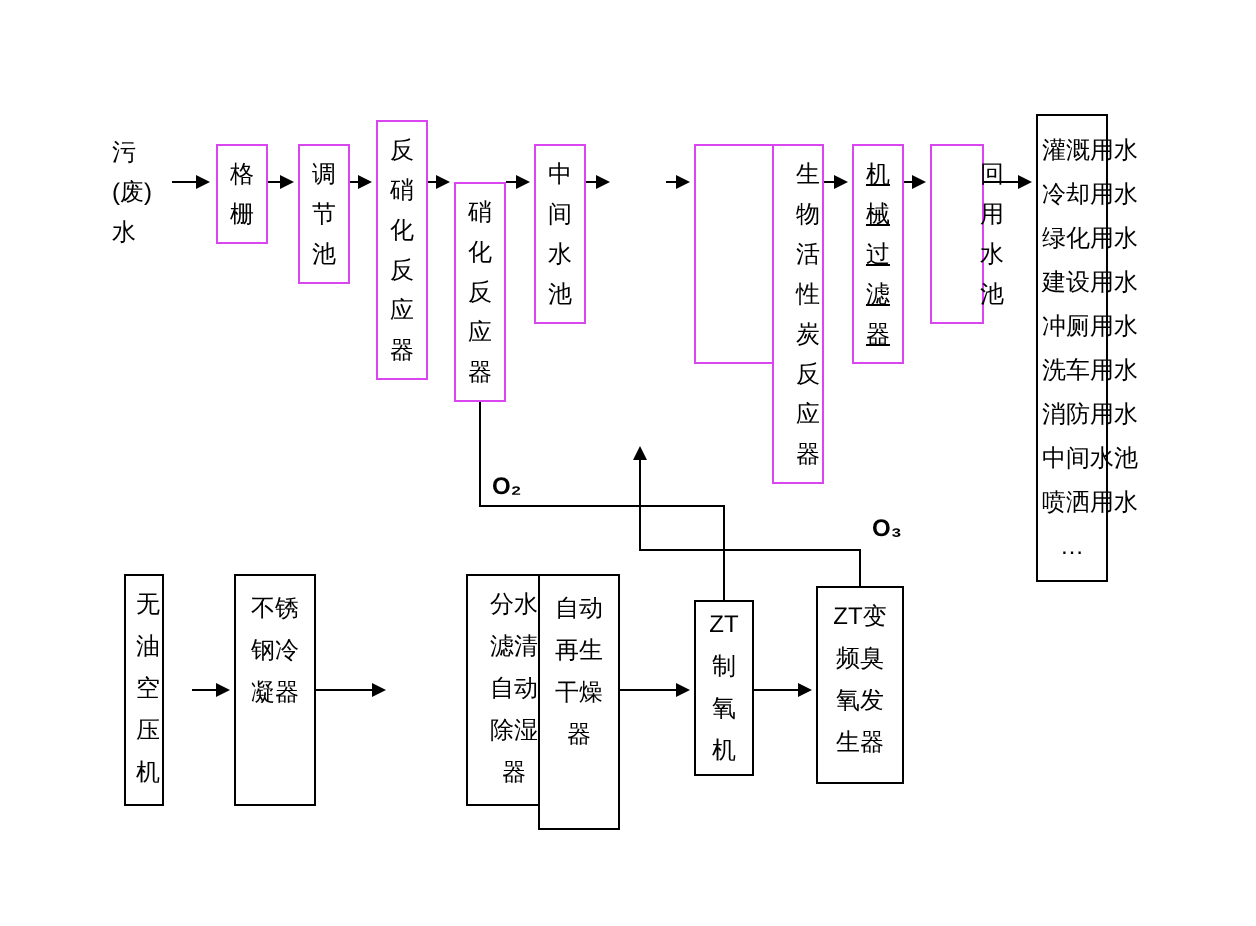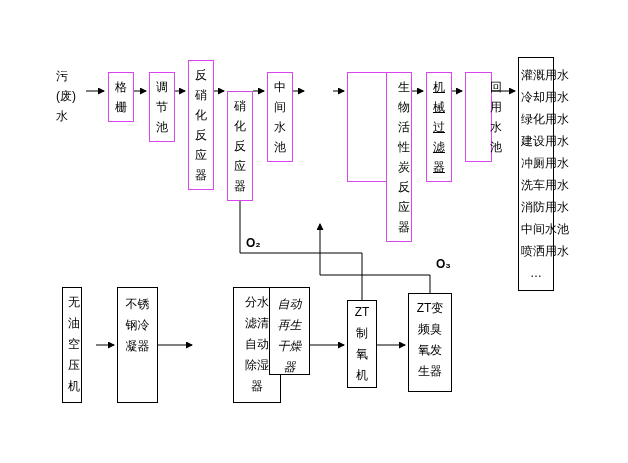--- a/index.html
+++ b/index.html
@@ -90,20 +90,20 @@
     <div class="use-item">洗车用水</div>
     <div class="use-item">消防用水</div>
     <div class="use-item">中间水池</div>
     <div class="use-item">喷洒用水</div>
     <div class="use-item">…</div>
   </div>
 
   <div class="bbox" style="left:62px;top:287px;width:20px;height:116px;padding:4px 5px;">无油空压机</div>
   <div class="bbox" style="left:117px;top:287px;width:41px;height:116px;padding:6px 7px;">不锈钢冷凝器</div>
   <div class="bbox" style="left:195px;top:287px;width:48px;height:116px;padding:4px 10px;margin-left:38px;">分水滤清自动除湿器</div>
-  <div class="bbox" style="left:269px;top:287px;width:41px;height:88px;padding:6px 7px;font-style:italic;">自动再生干燥器</div>
+  <div class="bbox" style="left:269px;top:287px;width:41px;height:128px;padding:6px 7px;">自动再生干燥器</div>
   <div class="bbox" style="left:347px;top:300px;width:30px;height:88px;padding:1px 3px;">ZT制氧机</div>
   <div class="bbox" style="left:408px;top:293px;width:44px;height:99px;padding:4px 4px;">ZT变频臭氧发生器</div>
 
   <div class="gas-label" style="left:246px;top:236px;text-align:right;">O₂</div>
   <div class="gas-label" style="left:436px;top:257px;">O₃</div>
 
 </div>
 
 </body></html>

